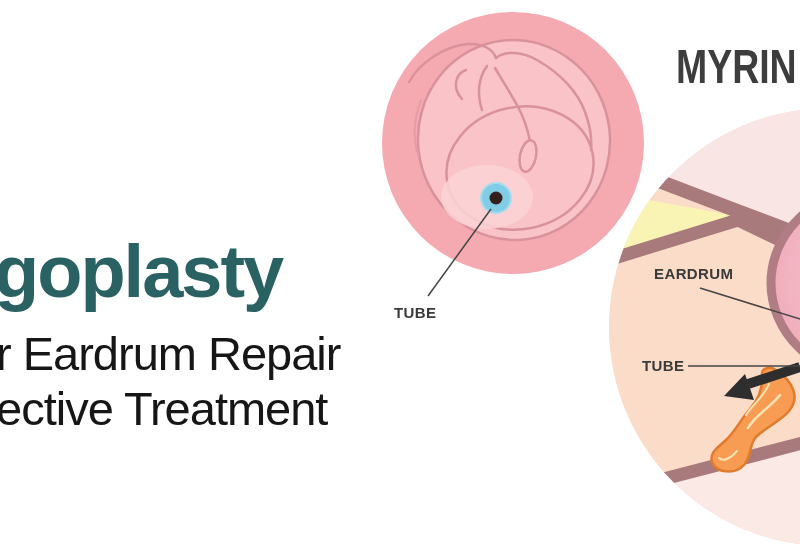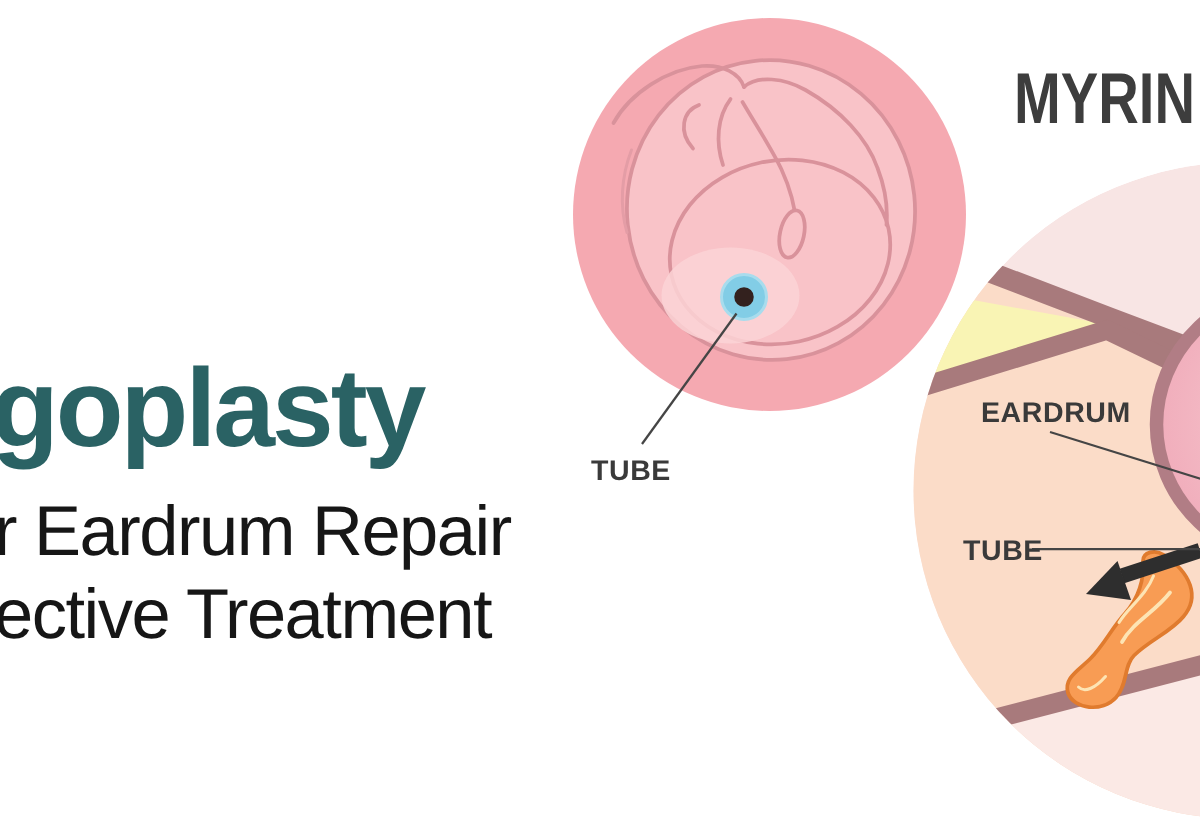--- a/index.html
+++ b/index.html
@@ -10,21 +10,21 @@
   .hero-title{left:-6px;top:235px;font-size:74px;font-weight:800;color:#2a6264;
               letter-spacing:-2px;line-height:1;white-space:nowrap;}
   .hero-sub{left:-4px;font-size:47px;font-weight:500;color:#161616;letter-spacing:-1px;
             line-height:1;white-space:nowrap;}
   .hero-sub.l1{top:330px;}
   .hero-sub.l2{top:385px;}
   
   .diagram-title{left:676px;top:43px;font-size:48px;font-weight:800;color:#3d3d3d;
                  line-height:1;white-space:nowrap;transform:scaleX(.78);transform-origin:left top;}
   
-  .callout{font-size:19px;font-weight:700;color:#3a3a3a;letter-spacing:.4px;
+  .callout{font-size:15px;font-weight:700;color:#3a3a3a;letter-spacing:.4px;
            line-height:1;white-space:nowrap;}
   .lbl-tube-top{left:394px;top:305px;}
   .lbl-eardrum{left:654px;top:266px;}
   .lbl-tube-right{left:642px;top:358px;}
   svg{display:block;}
 </style>
 </head>
 <body>
 
 <div class="canvas">

